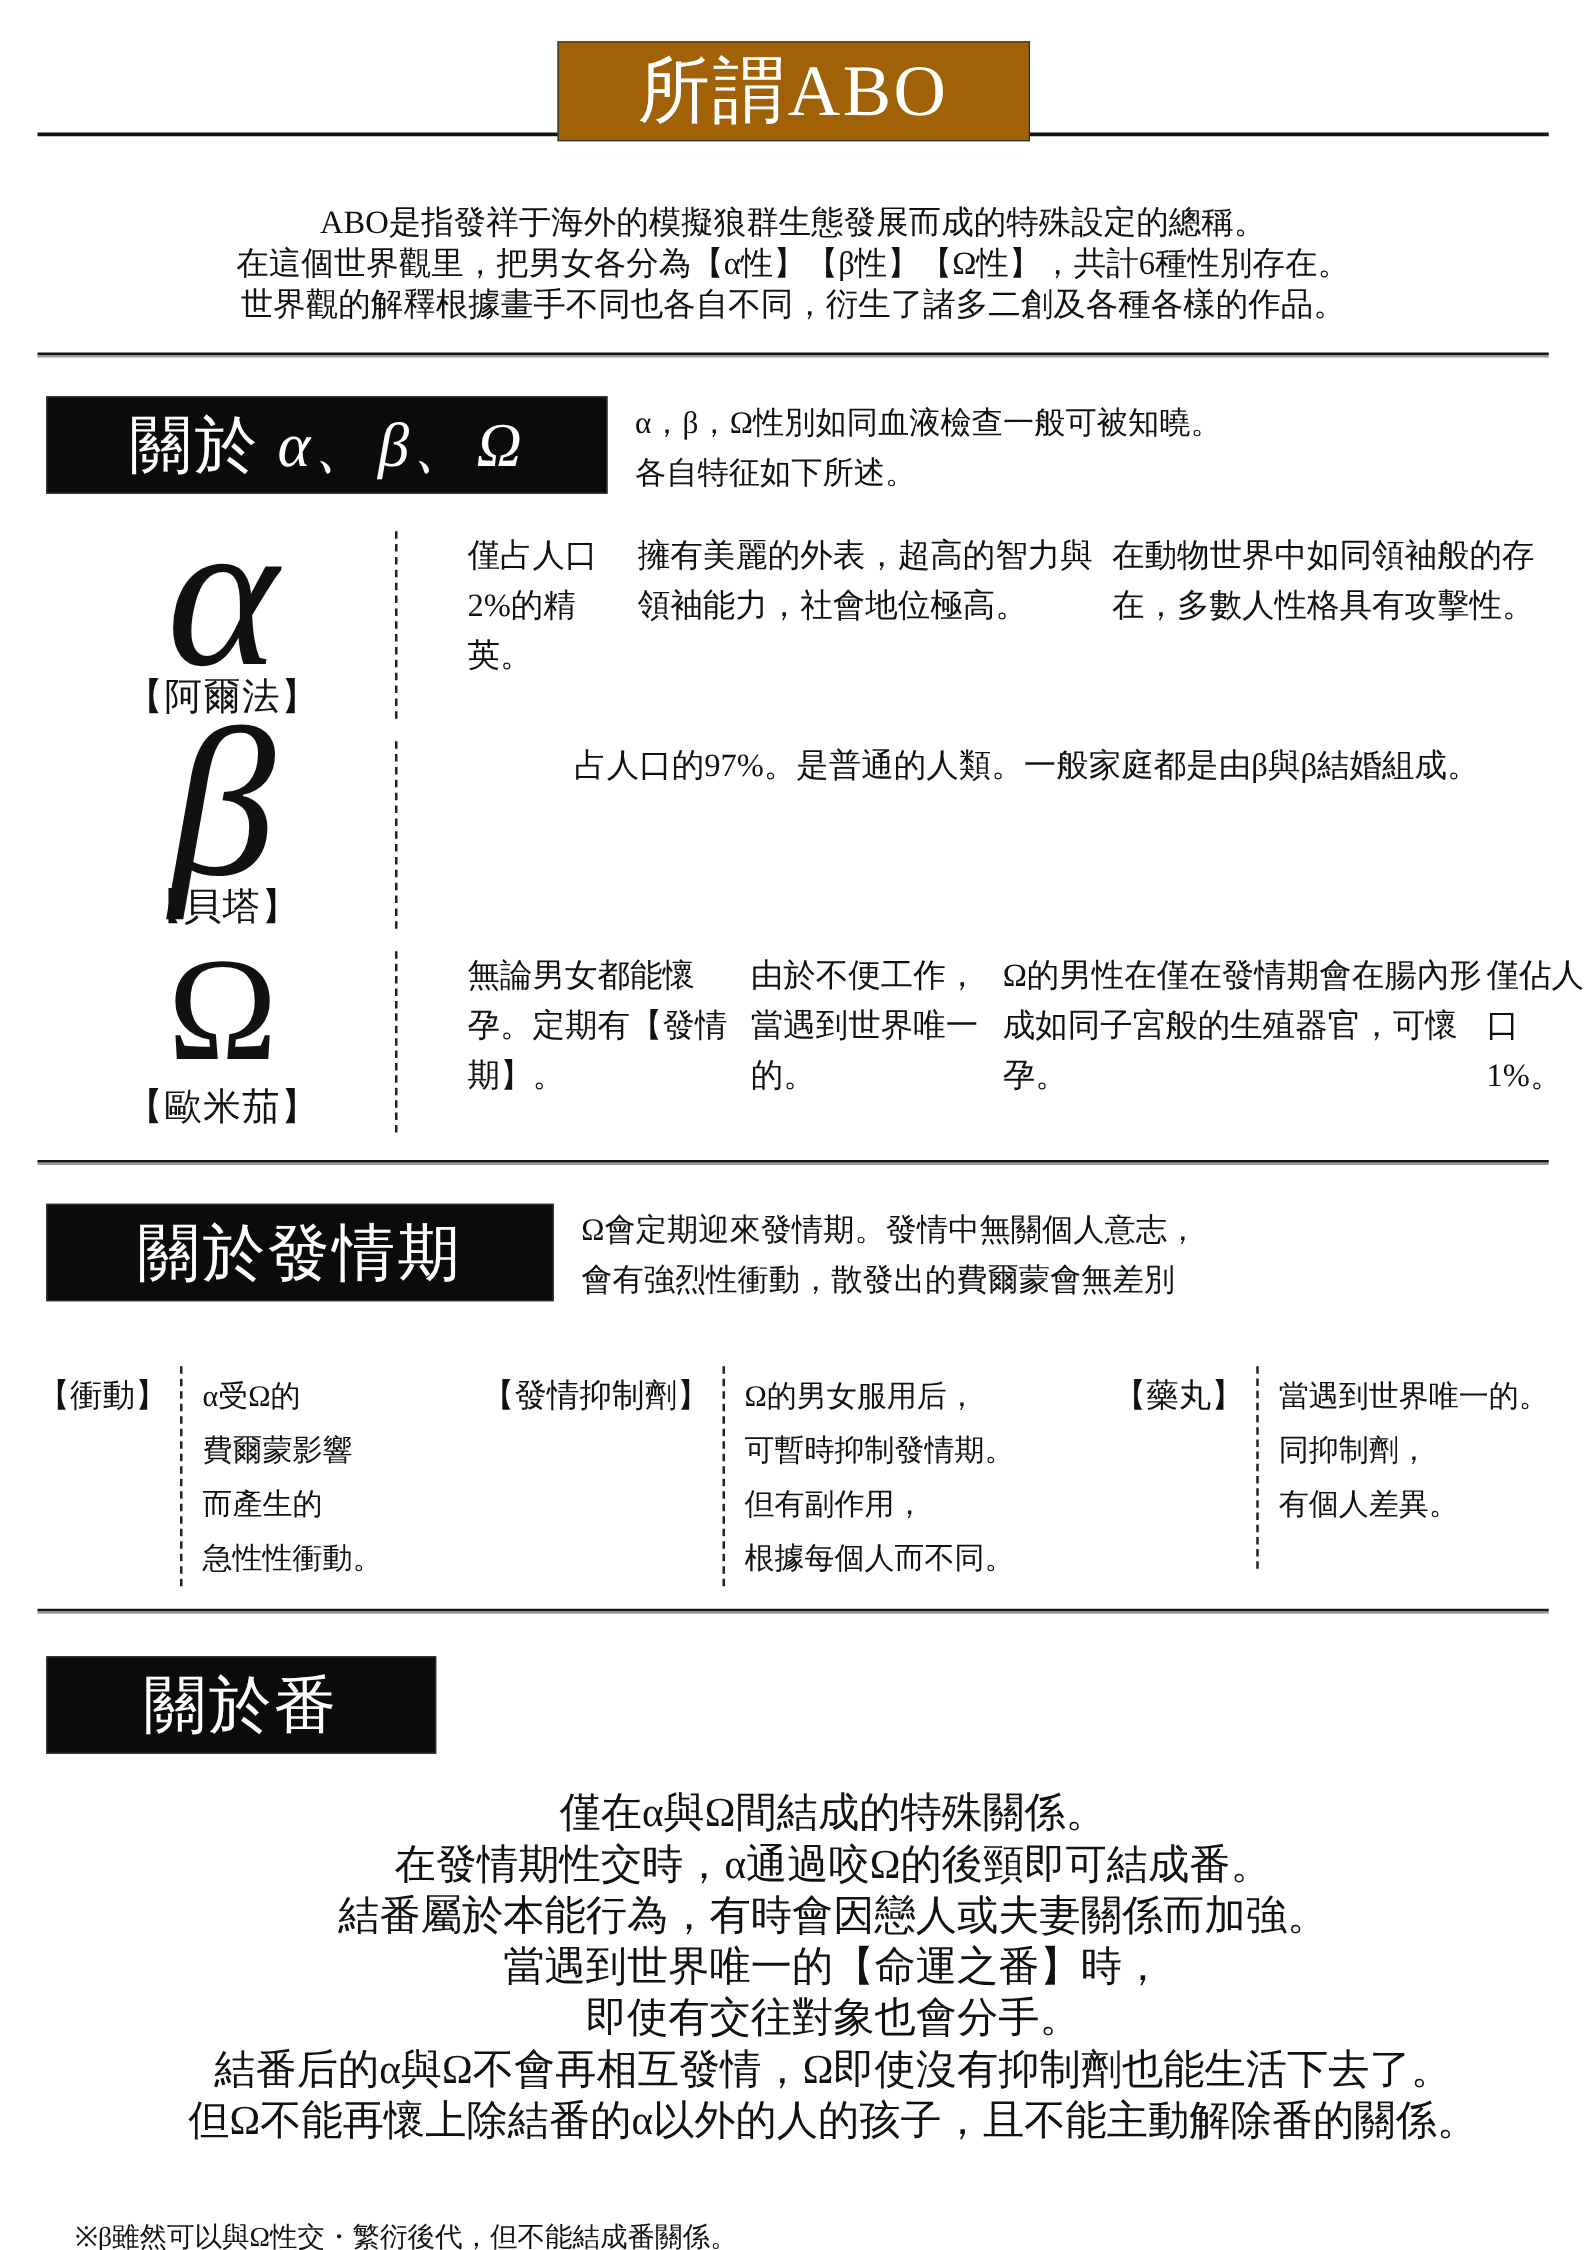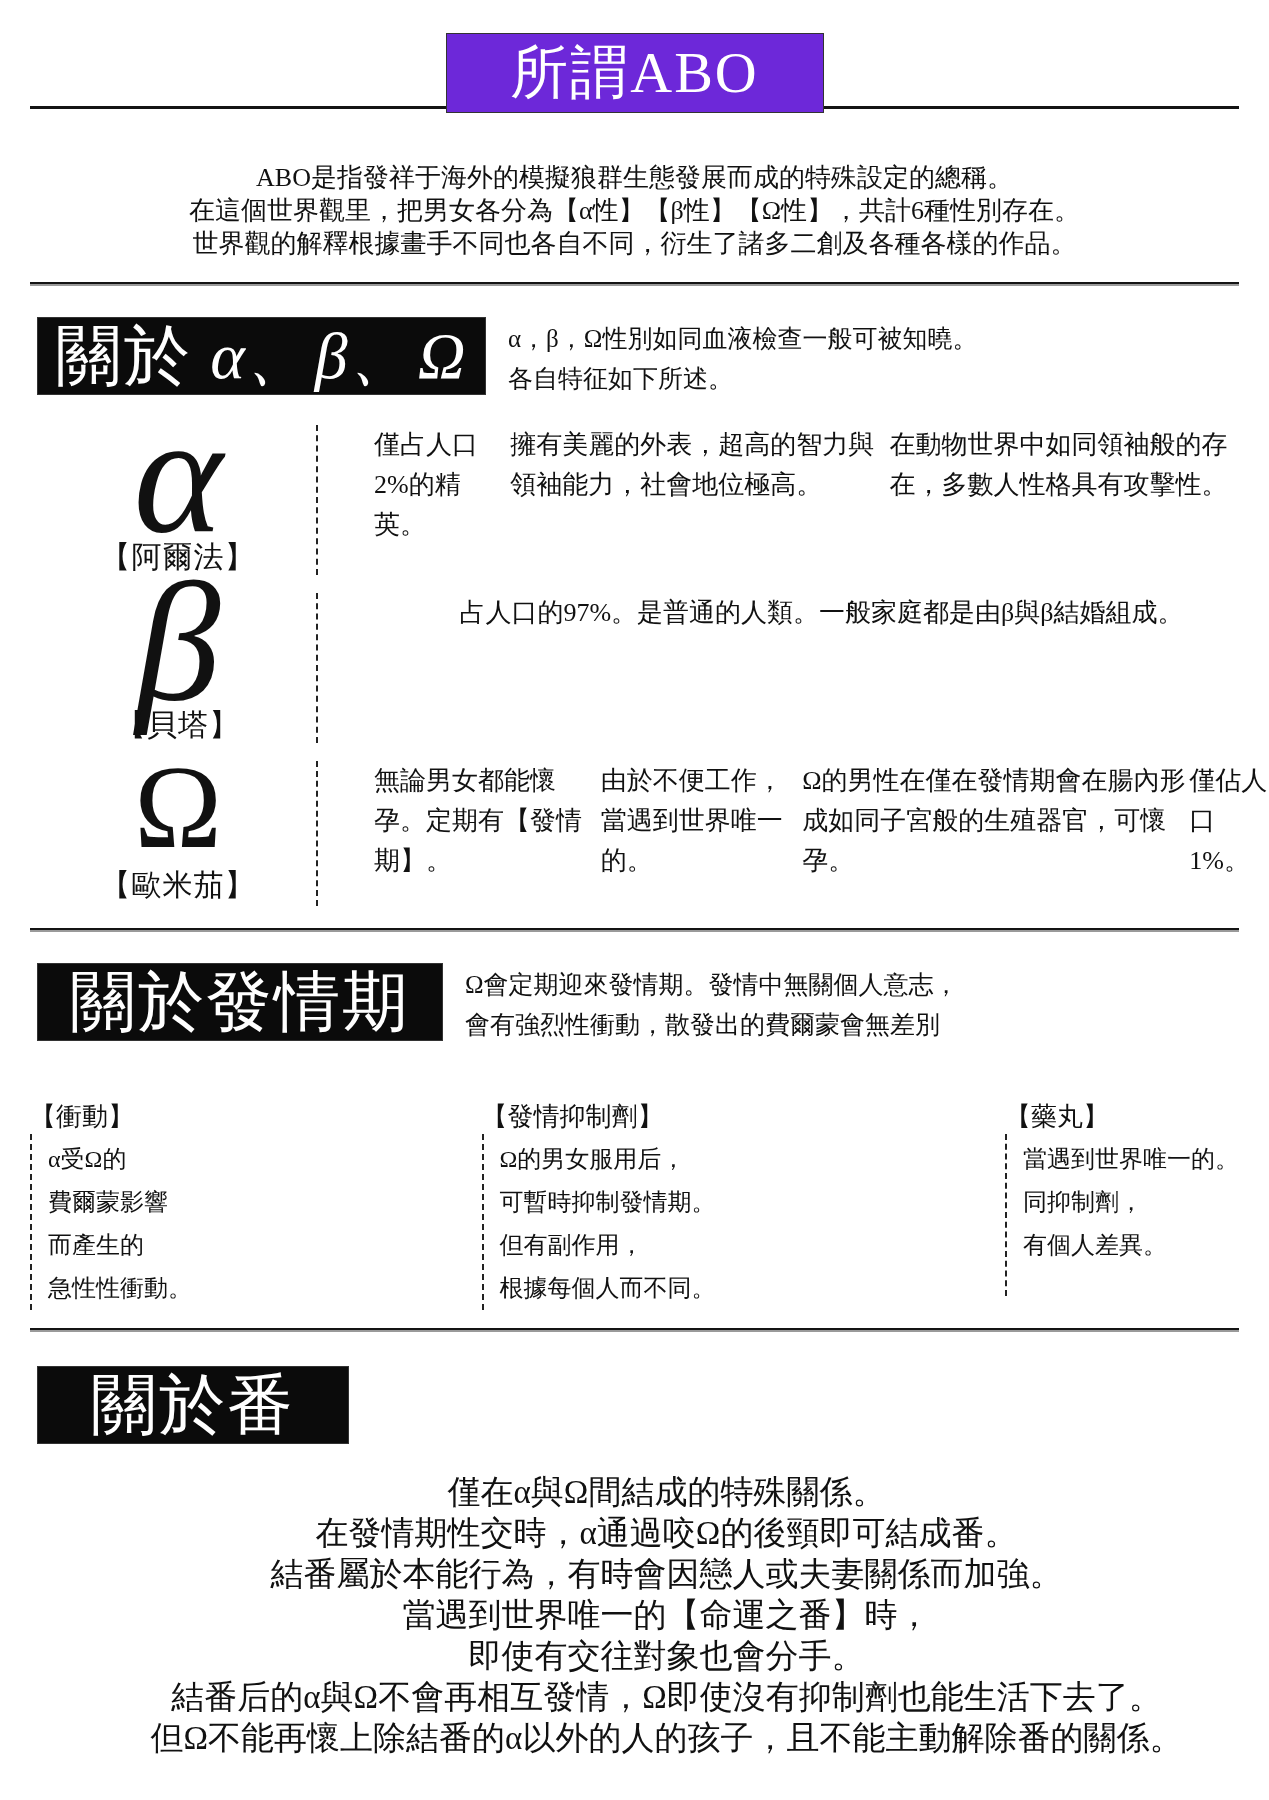--- a/index.html
+++ b/index.html
@@ -7,35 +7,35 @@
     width:1269px;height:1800px;
     background:#ffffff;color:#111111;
     font-family:"Liberation Serif","DejaVu Serif",serif;
     overflow:hidden;
   }
   
   .header{position:relative;height:116px;}
   .header-rule{position:absolute;left:30px;right:30px;top:73px;height:3px;background:#141414;}
   .title-box{
     position:relative;z-index:1;width:378px;height:80px;margin:33px auto 0;
-    background:#6d28d9;color:#ffffff;display:flex;align-items:center;justify-content:center;
+    background:#a16207;color:#ffffff;display:flex;align-items:center;justify-content:center;
     border:1px solid #333;box-sizing:border-box;
   }
   .title-box span{font-size:58px;letter-spacing:2px;}
   
   .intro{margin-top:12px;text-align:center;font-size:26px;line-height:33px;}
   
   .divider{margin:22px 30px 0;height:2px;background:#141414;box-shadow:0 2px 0 #9a9a9a;}
   
   .sec-head-row{display:flex;margin:33px 0 0 37px;align-items:flex-start;}
   .sec-box{
     background:#0b0b0b;color:#ffffff;height:78px;display:flex;align-items:center;justify-content:center;
     border:1px solid #333;box-sizing:border-box;flex:none;
   }
-  .sec-box .h{font-size:66px;letter-spacing:2px;}
+  .sec-box .h{font-size:50px;letter-spacing:2px;}
   .sec-box .h .sym{font-style:italic;}
   .box-abo{width:449px;}
   .box-heat{width:406px;}
   .box-bond{width:312px;height:78px;margin:36px 0 0 37px;}
   .sec-intro{font-size:25px;line-height:40px;padding:2px 0 0 22px;}
   
   .type-row{display:flex;margin-top:18px;height:150px;}
   .type-row.first{margin-top:26px;}
   .type-row.upright{height:145px;}
   .type-left{
@@ -44,21 +44,21 @@
   }
   .type-symbol{font-size:170px;line-height:0.62;font-style:italic;}
   .type-row.upright .type-symbol{font-size:118px;font-style:normal;line-height:0.8;}
   .type-name{font-size:30px;margin-top:10px;letter-spacing:1px;}
   .type-body{
     flex:1;display:flex;flex-direction:row;justify-content:center;
     border-left:2px dashed #222;padding-left:56px;font-size:26px;line-height:40px;
   }
   
   .terms{display:flex;justify-content:space-between;padding:0 30px;margin-top:8px;}
-  .term{display:flex;align-items:flex-start;flex-direction:column;}
+  .term{display:flex;align-items:flex-start;}
   .term-label{font-size:26px;padding:6px 10px 0 0;white-space:nowrap;}
   .term-body{
     border-left:2px dashed #222;padding:4px 0 0 16px;min-height:162px;
     font-size:24px;line-height:43px;box-sizing:border-box;
   }
   
   .bond-body{margin:28px 0 0 64px;font-size:33px;line-height:41px;text-align:center;}
   .bond-notes{margin:56px 0 0 60px;font-size:22px;line-height:31px;}
 </style>
 </head>

